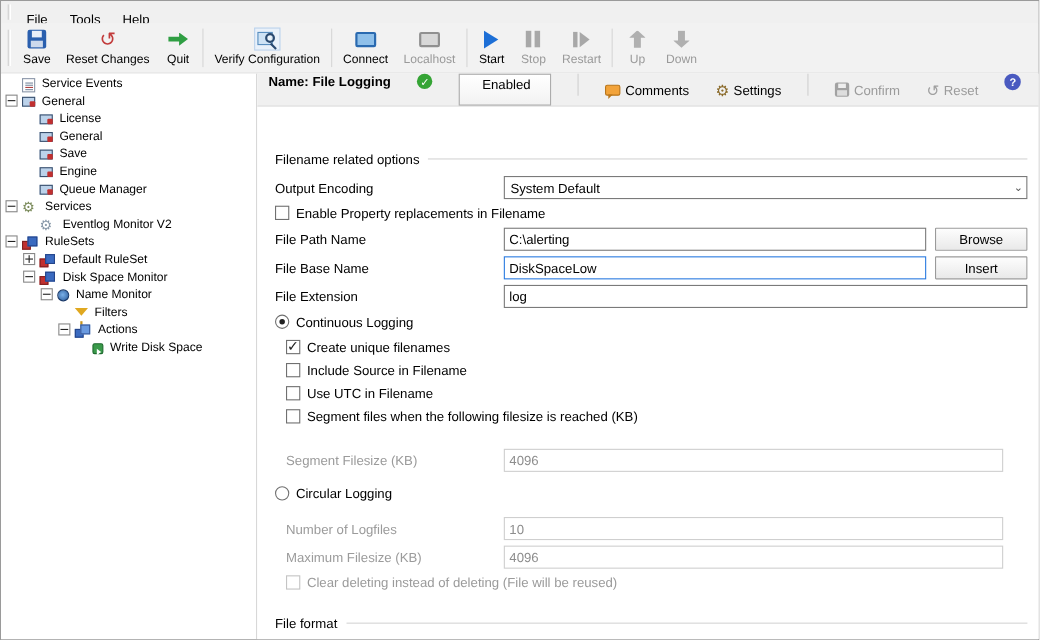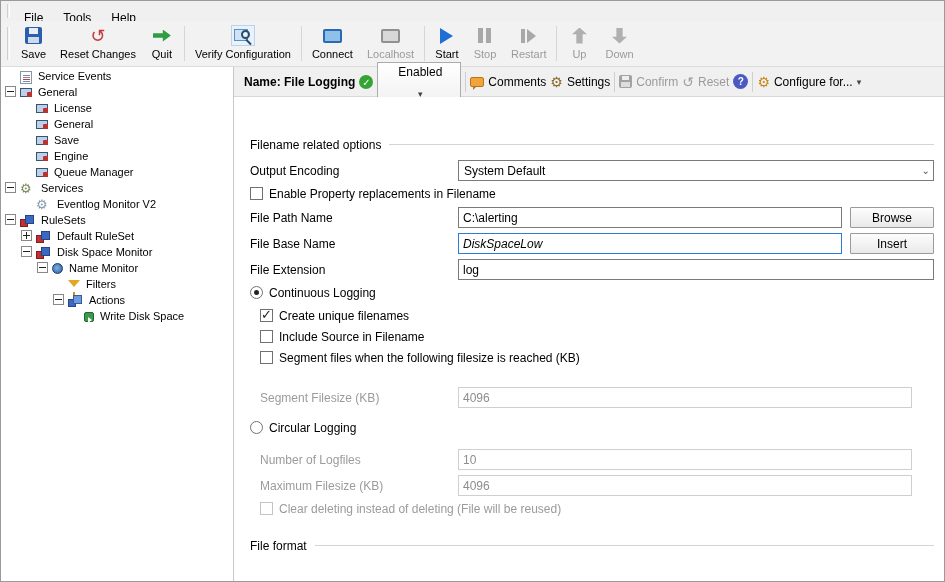--- a/index.html
+++ b/index.html
@@ -78,21 +78,21 @@
   .tic-disk { width:11px; height:11px; border-radius:50%; background:radial-gradient(circle at 4px 4px,#7ab0e8,#2a5a9a); border:1px solid #1a3a6a; margin-top:1px; }
   .tic-funnel { width:0; height:0; border-left:6px solid transparent; border-right:6px solid transparent; border-top:7px solid #e0a820; margin-top:2px; }
   .tic-funnel::after { content:""; position:absolute; left:-1px; top:5px; width:2px; height:5px; background:#c8941a; }
   .tic-actblocks::before { content:""; position:absolute; left:0; top:5px; width:6px; height:6px; background:#3a6ac0; border:1px solid #24458a; }
   .tic-actblocks::after { content:""; position:absolute; left:5px; top:1px; width:7px; height:7px; background:#6a9ae0; border:1px solid #3a5a9a; }
   .tic-action { width:10px; height:10px; background:#3a9a4a; border:1px solid #1f6a2f; border-radius:2px; margin-top:2px; }
   .tic-action::after { content:""; position:absolute; left:3px; top:4px; width:0; height:0; border-left:4px solid #fff; border-top:3px solid transparent; border-bottom:3px solid transparent; }
 
   
   .right { flex:1; display:flex; flex-direction:column; min-width:0; background:#fff; }
-  .abar { height:30px; flex:none; background:#f0f0f0; border-bottom:1px solid #d8d8d8; display:flex; align-items:center; padding:0 10px; gap:4px; }
+  .abar { height:30px; flex:none; background:#f0f0f0; border-bottom:1px solid #d8d8d8; display:flex; padding:0 10px; gap:24px; }
   .abar .name { font-weight:bold; white-space:nowrap; }
   .i-encheck { width:14px; height:14px; border-radius:50%; background:#35a435; flex:none; text-align:center; }
   .i-encheck i { font-style:normal; color:#fff; font-size:10px; line-height:14px; }
   .acombo { display:flex; align-items:center; justify-content:space-between; border:1px solid #acacac; background:linear-gradient(#fff,#f2f2f2); padding:2px 4px 2px 6px; min-width:84px; gap:10px;flex-direction:column; }
   .caret { font-size:9px; color:#444; font-style:normal; }
   .aitem { display:flex; align-items:center; gap:4px; white-space:nowrap; }
   .aitem.disabled { color:#9b9b9b; }
   .asep { width:1px; height:20px; background:#cfcfcf; flex:none; }
   .i-bubble { width:14px; height:10px; background:#f2a33a; border:1px solid #b8751a; border-radius:2px; position:relative; flex:none; }
   .i-bubble::after { content:""; position:absolute; left:2px; bottom:-4px; width:0; height:0; border-top:4px solid #b8751a; border-right:4px solid transparent; }
@@ -105,21 +105,21 @@
   .formarea { flex:1; background:#fff; padding:40px 10px 0 16px; overflow:hidden; position:relative; }
   .ghead { display:flex; align-items:center; gap:8px; height:15px; margin-bottom:8px; }
   .ghead .gline { flex:1; height:1px; background:#d4d4d4; }
   .frow { display:grid; grid-template-columns:200px 1fr 84px; align-items:center; column-gap:8px; margin-bottom:5px; min-height:21px; }
   .frow.sub { margin-left:10px; grid-template-columns:190px 1fr 14px; }
   .flabel { font-size:12px; }
   .ctrl { grid-column:2; }
   .ctrl.span { grid-column:2 / 4; }
   .btn { grid-column:3; height:21px; border:1px solid #9a9a9a; background:linear-gradient(#fdfdfd,#e9e9e9); font:12px "Liberation Sans",sans-serif; border-radius:1px; }
   input.txt { height:21px; border:1px solid #7a7a7a; padding:0 4px; font:12px "Liberation Sans",sans-serif; width:100%; background:#fff; }
-  input.txt.focus { border:1px solid #2a7ae0;font-style:italic; }
+  input.txt.focus { border:1px solid #2a7ae0; }
   input.txt.disabled { border-color:#cfcfcf; color:#8d8d8d; }
   .combo { height:21px; border:1px solid #7a7a7a; background:#fff; display:flex; align-items:center; justify-content:space-between; padding:0 3px 0 5px; }
   .carrow { font-size:10px; color:#555; font-style:normal; }
   .chkrow { display:flex; align-items:center; gap:6px; margin-bottom:6px; min-height:15px; }
   .chkrow.indent { margin-left:10px; }
   .cb { width:13px; height:13px; border:1px solid #707070; background:#fff; flex:none; position:relative; }
   .cb i { position:absolute; left:0px; top:-3px; font-size:13px; font-style:normal; color:#222; }
   .cb.disabled { border-color:#c4c4c4; }
   .radio { width:13px; height:13px; border:1px solid #707070; border-radius:50%; background:#fff; flex:none; position:relative; }
   .radio.checked::after { content:""; position:absolute; left:3px; top:3px; width:5px; height:5px; border-radius:50%; background:#222; }
@@ -415,20 +415,24 @@
               <i>✓</i>
             </span>
           <span>Create unique filenames</span>
         </div>
         <div class="chkrow indent">
           <span class="cb"></span>
           <span>Include Source in Filename</span>
         </div>
         <div class="chkrow indent">
           <span class="cb"></span>
+          <span>Use UTC in Filename</span>
+        </div>
+        <div class="chkrow indent">
+          <span class="cb"></span>
           <span>Segment files when the following filesize is reached (KB)</span>
         </div>
 
         <div class="frow sub mt10">
           <span class="flabel gray">Segment Filesize (KB)</span>
           <input class="txt ctrl disabled" value="4096" style="">
         </div>
 
         <div class="chkrow mt12">
           <span class="radio"></span>

